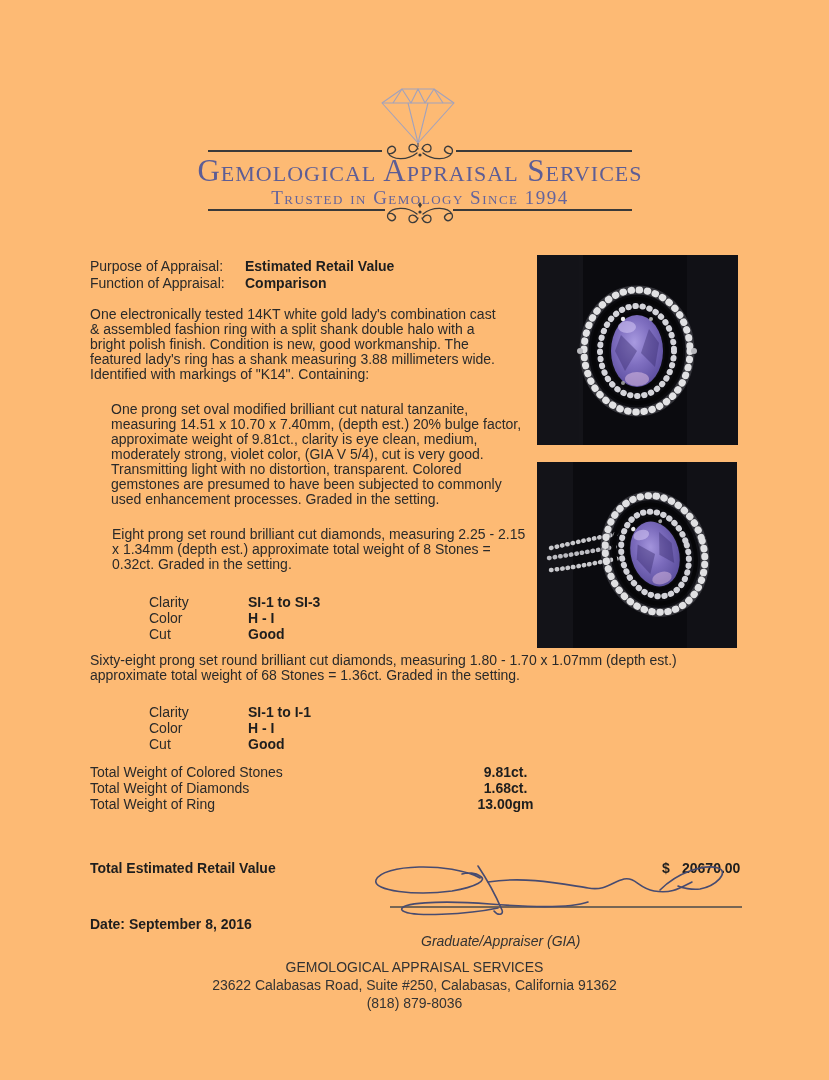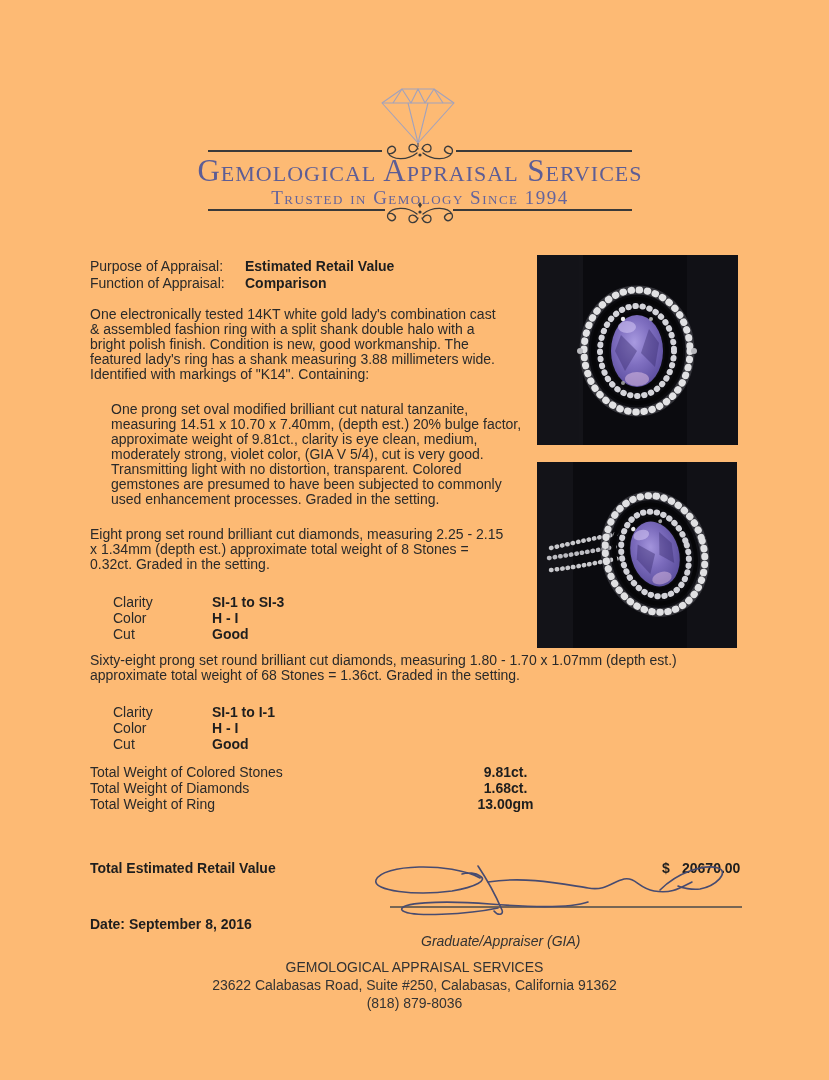--- a/index.html
+++ b/index.html
@@ -28,27 +28,27 @@
   .orn-top{top:140px;}
   .orn-bottom{top:201px;transform:scaleY(-1);}
   
   .info-block{position:absolute;left:90px;top:258px;line-height:17px;}
   .info-label{display:inline-block;width:155px;}
   .info-value{font-weight:bold;color:#1e1e1e;}
   
   .para{position:absolute;left:90px;line-height:15px;color:#2a2a2a;}
   .para-ring{top:307px;width:414px;}
   .para-tanzanite{top:402px;width:420px;margin-left:21px;}
-  .para-eight{top:527px;width:424px;}
+  .para-eight{top:527px;width:424px;margin-left:22px;}
   .para-sixtyeight{top:653px;width:656px;}
   
   .grade-table{position:absolute;left:113px;line-height:16px;}
   .grade-table-1{top:594px;}
   .grade-table-2{top:704px;}
-  .grade-label{display:inline-block;width:99px;}
+  .grade-label{display:inline-block;width:99px;margin-left:36px;}
   .grade-value{font-weight:bold;color:#1e1e1e;}
   
   .totals-block{position:absolute;left:90px;top:764px;width:660px;}
   .total-row{position:relative;height:16px;line-height:16px;}
   .total-value{position:absolute;left:368px;width:95px;text-align:center;font-weight:bold;color:#1e1e1e;}
   .retail-row{position:absolute;left:90px;top:816px;width:660px;height:17px;line-height:17px;margin-top:44px;}
   .retail-label{font-weight:bold;color:#1e1e1e;}
   .retail-currency{position:absolute;left:572px;font-weight:bold;color:#1e1e1e;}
   .retail-amount{position:absolute;left:592px;font-weight:bold;color:#1e1e1e;}
   

